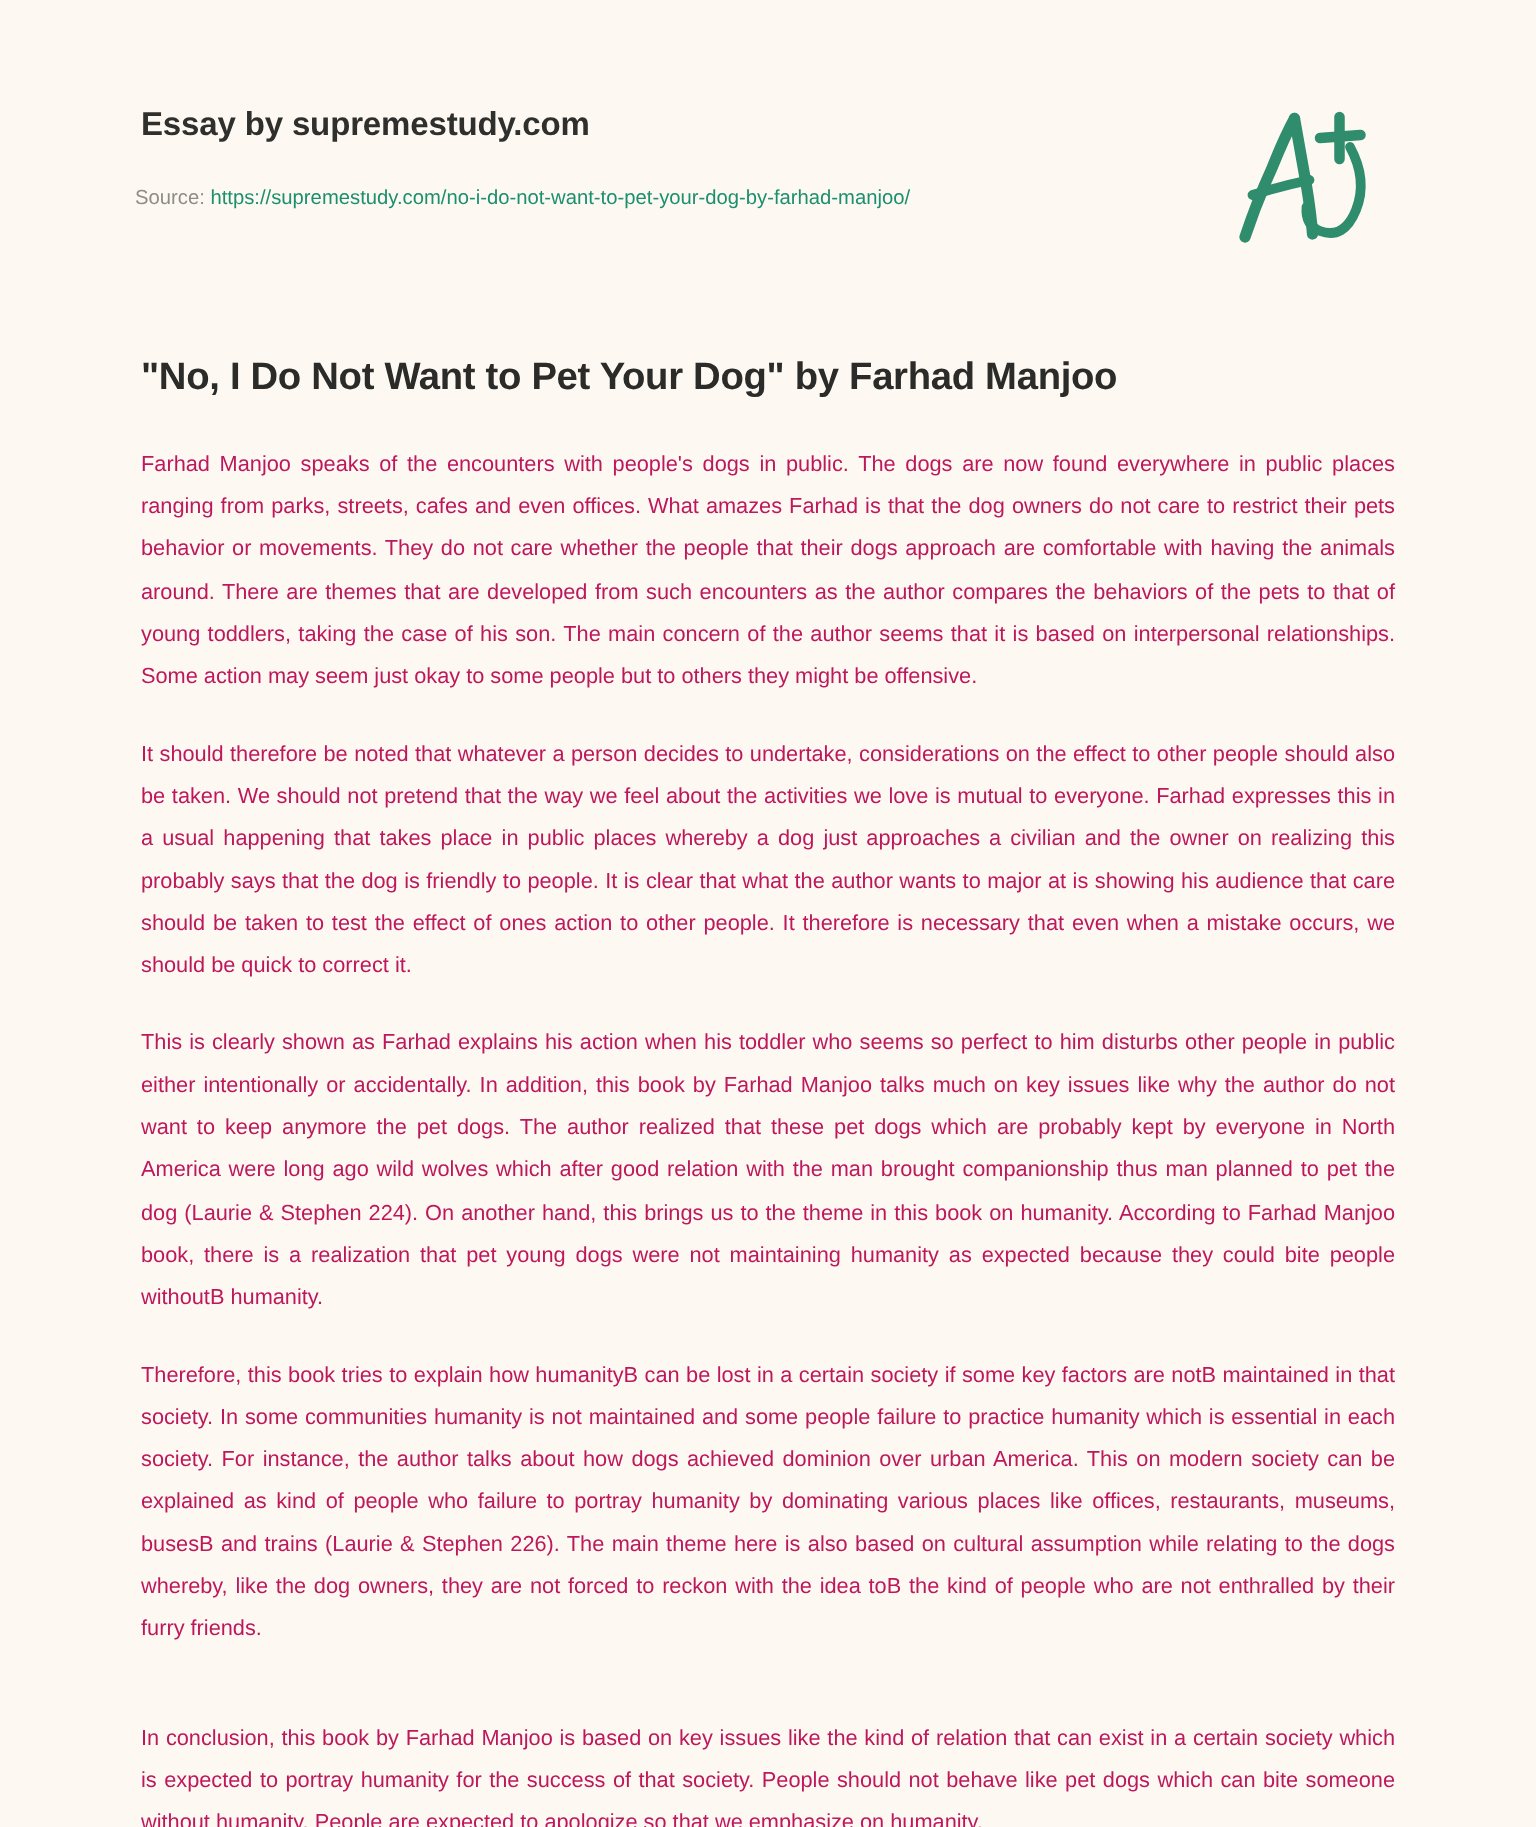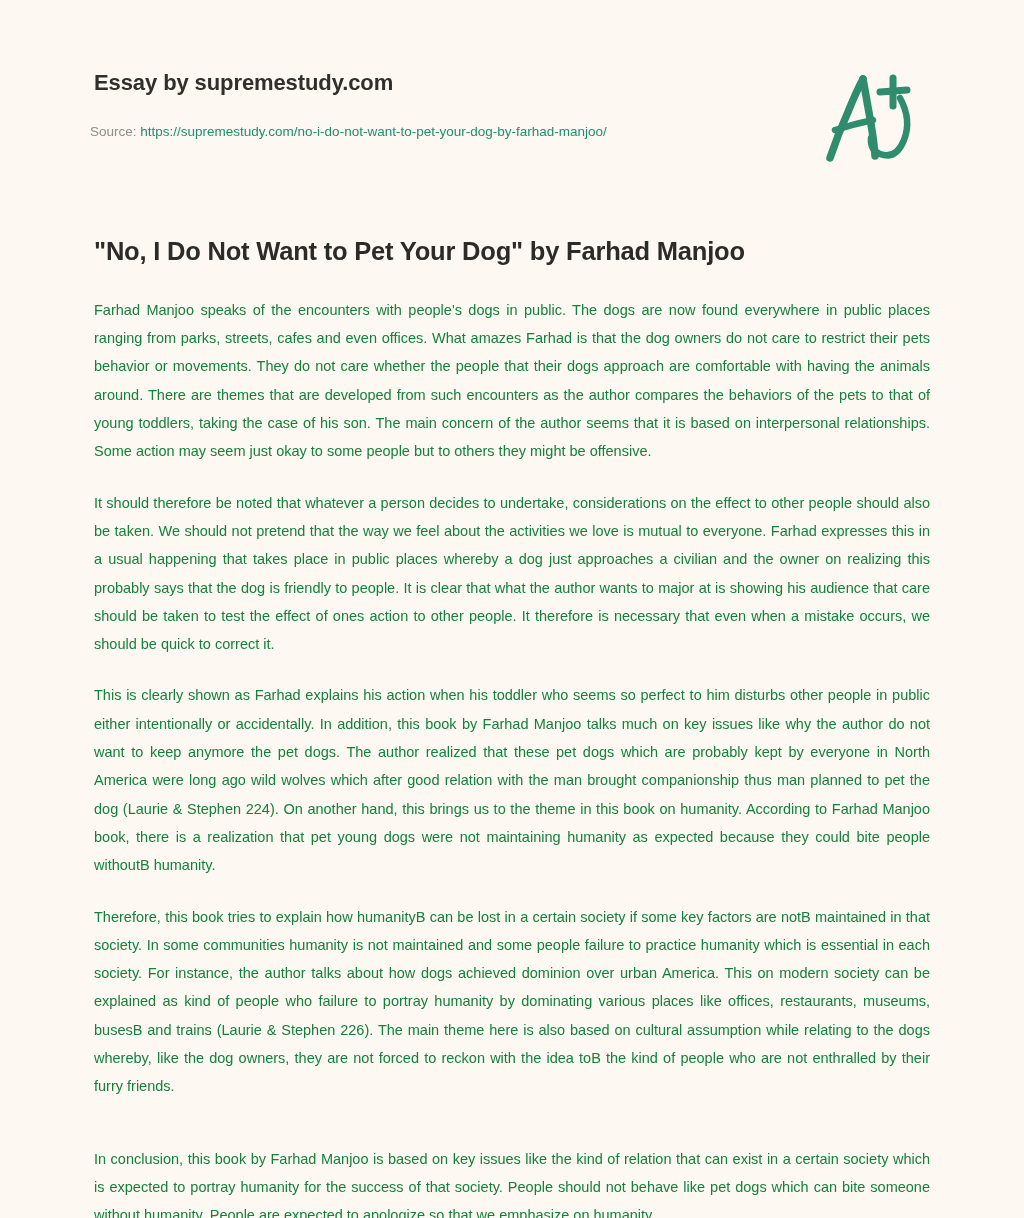--- a/index.html
+++ b/index.html
@@ -89,21 +89,21 @@
     line-height: 1.25;
     margin: 0 0 28px 0;
     letter-spacing: -0.2px;
   }
 
   .para {
     font-size: 14.5px;
     line-height: 28.3px;
     text-align: justify;
     margin: 0 0 23px 0;
-    color: #15803d;
+    color: #be185d;
     hyphens: none;
   }
 
   .para:last-of-type {
     margin-bottom: 0;
     margin-top: 44px;
   }
 </style>
 </head>
 <body>

